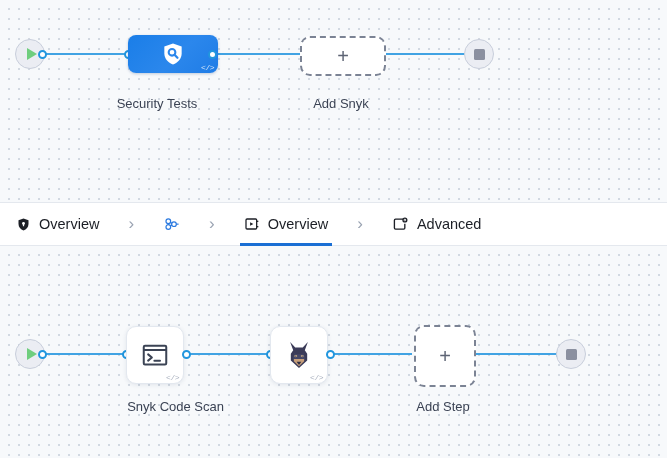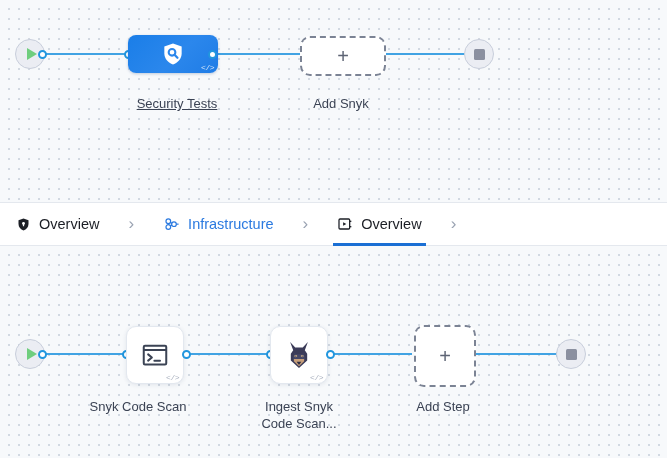--- a/index.html
+++ b/index.html
@@ -193,21 +193,21 @@
     <div class="port" style="left:124px; top:49.5px;"></div>
     <div class="stage-node" style="left:128px; top:35px;">
       <svg width="26" height="26" viewBox="0 0 24 24">
         <path d="M12 2.2 L20 5 V11.2 C20 16 16.6 20 12 21.6 C7.4 20 4 16 4 11.2 V5 Z" fill="#ffffff"></path>
         <circle cx="11.1" cy="10.4" r="3.1" fill="none" stroke="#2b87ec" stroke-width="1.9"></circle>
         <line x1="13.4" y1="12.7" x2="16.1" y2="15.4" stroke="#2b87ec" stroke-width="2.1" stroke-linecap="round"></line>
       </svg>
       <span class="code-badge on-blue">&lt;/&gt;</span>
     </div>
     <div class="port" style="left:208px; top:49.5px;"></div>
-    <div class="caption" style="left:112px; top:95px; width:130px;text-decoration:underline;">Security Tests</div>
+    <div class="caption" style="left:92px; top:95px; width:130px;">Security Tests</div>
 
     <div class="add-node" id="add-stage-node" style="left:300px; top:36px;">
       <span>+</span>
     </div>
     <div class="caption" style="left:276px; top:95px; width:130px;">Add Snyk</div>
 
     <div class="port" style="left:466px; top:49.5px;"></div>
     <div class="terminal" style="left:464px; top:39px;">
       <span class="stop-sq"></span>
     </div>
@@ -232,39 +232,48 @@
       <span class="tab-icon">
         <svg width="17" height="17" viewBox="0 0 24 24" fill="none" stroke="#2b7ae0" stroke-width="1.7">
           <circle cx="7.5" cy="7.5" r="3.3"></circle>
           <circle cx="7.5" cy="15.5" r="3.3"></circle>
           <circle cx="15.5" cy="11.5" r="3.3"></circle>
           <line x1="10.4" y1="9.1" x2="12.8" y2="10.4"></line>
           <line x1="10.4" y1="13.9" x2="12.8" y2="12.6"></line>
           <line x1="18.8" y1="11.5" x2="22" y2="11.5"></line>
         </svg>
       </span>
-      <span class="tab-label">Infrastructure</span>
     </div>
 
     <span class="tab-sep" style="margin:0 22px;">›</span>
 
     <div class="tab is-active">
       <span class="tab-icon">
         <svg width="16" height="16" viewBox="0 0 24 24" fill="none" stroke="#1c1f26" stroke-width="1.9">
           <rect x="3" y="4.5" width="16" height="15" rx="1.6"></rect>
           <path d="M9.2 9.2 L14 12 L9.2 14.8 Z" fill="#1c1f26" stroke="none"></path>
           <line x1="19" y1="8" x2="21.5" y2="8"></line>
           <line x1="19" y1="16" x2="21.5" y2="16"></line>
         </svg>
       </span>
       <span class="tab-label">Overview</span>
     </div>
 
     <span class="tab-sep" style="margin:0 22px;">›</span>
 
+    <div class="tab">
+      <span class="tab-icon">
+        <svg width="17" height="17" viewBox="0 0 24 24" fill="none" stroke="#1c1f26" stroke-width="1.9">
+          <path d="M16 4.5 H5 A1.6 1.6 0 0 0 3.4 6.1 V17 A1.6 1.6 0 0 0 5 18.6 H16.5 A1.6 1.6 0 0 0 18.1 17 V11"></path>
+          <circle cx="18.2" cy="5.7" r="2.7"></circle>
+          <circle cx="18.2" cy="5.7" r="0.9" fill="#1c1f26" stroke="none"></circle>
+        </svg>
+      </span>
+      <span class="tab-label">Advanced</span>
+    </div>
   </div>
 
   <div class="canvas" id="step-canvas">
 
     <div class="edge" style="left:42px; top:107px; width:84px;"></div>
     <div class="edge" style="left:186px; top:107px; width:84px;"></div>
     <div class="edge" style="left:330px; top:107px; width:82px;"></div>
     <div class="edge" style="left:472px; top:107px; width:88px;"></div>
 
     <div class="terminal" style="left:15px; top:93px;">
@@ -276,39 +285,37 @@
     <div class="step-node" style="left:126px; top:80px;">
       <svg width="30" height="30" viewBox="0 0 24 24" fill="none" stroke="#3b4354" stroke-width="1.6">
         <rect x="3" y="4.5" width="18" height="15" rx="1"></rect>
         <line x1="3" y1="8" x2="21" y2="8"></line>
         <path d="M6.5 11.5 L9.5 14 L6.5 16.5" stroke-linecap="round" stroke-linejoin="round"></path>
         <line x1="11.5" y1="16.6" x2="16" y2="16.6" stroke-linecap="round"></line>
       </svg>
       <span class="code-badge on-white">&lt;/&gt;</span>
     </div>
     <div class="port" style="left:182px; top:103.5px;"></div>
-    <div class="caption" style="left:68px; top:152px; width:140px;">Snyk Code Scan</div>
+    <div class="caption" style="left:84px; top:152px; width:140px;text-align:right;">Snyk Code Scan</div>
 
     <div class="port" style="left:266px; top:103.5px;"></div>
     <div class="step-node" style="left:270px; top:80px;">
       <svg width="28" height="30" viewBox="0 0 40 44">
         <path d="M7 3 L11.5 15 L8 20 L8 30 L20 41 L32 30 L32 20 L28.5 15 L33 3 L25.5 11 L14.5 11 Z" fill="#3b3b58"></path>
         <path d="M11 17 L14 20.5 L11.5 24 L11.5 29.5 L20 37.5 L28.5 29.5 L28.5 24 L26 20.5 L29 17 L24.5 21 L15.5 21 Z" fill="#454767"></path>
         <path d="M12.5 31 L20 38.5 L27.5 31 L27.5 28 L12.5 28 Z" fill="#c9a07a"></path>
         <path d="M16.5 32 L23.5 32 L20 36.5 Z" fill="#2e2e45"></path>
         <ellipse cx="15.3" cy="23.6" rx="2.1" ry="1.6" fill="#d9bb96"></ellipse>
         <ellipse cx="24.7" cy="23.6" rx="2.1" ry="1.6" fill="#d9bb96"></ellipse>
         <circle cx="15.3" cy="23.6" r="1.0" fill="#23233a"></circle>
         <circle cx="24.7" cy="23.6" r="1.0" fill="#23233a"></circle>
       </svg>
       <span class="code-badge on-white">&lt;/&gt;</span>
     </div>
     <div class="port" style="left:326px; top:103.5px;"></div>
-    <div class="caption" style="left:234px; top:152px; width:130px;">Ingest Snyk
-Code Scan...</div>
 
     <div class="add-node" id="add-step-node" style="left:414px; top:79px;">
       <span>+</span>
     </div>
     <div class="caption" style="left:378px; top:152px; width:130px;">Add Step</div>
 
     <div class="port" style="left:556px; top:103.5px;"></div>
     <div class="terminal" style="left:556px; top:93px;">
       <span class="stop-sq"></span>
     </div>

